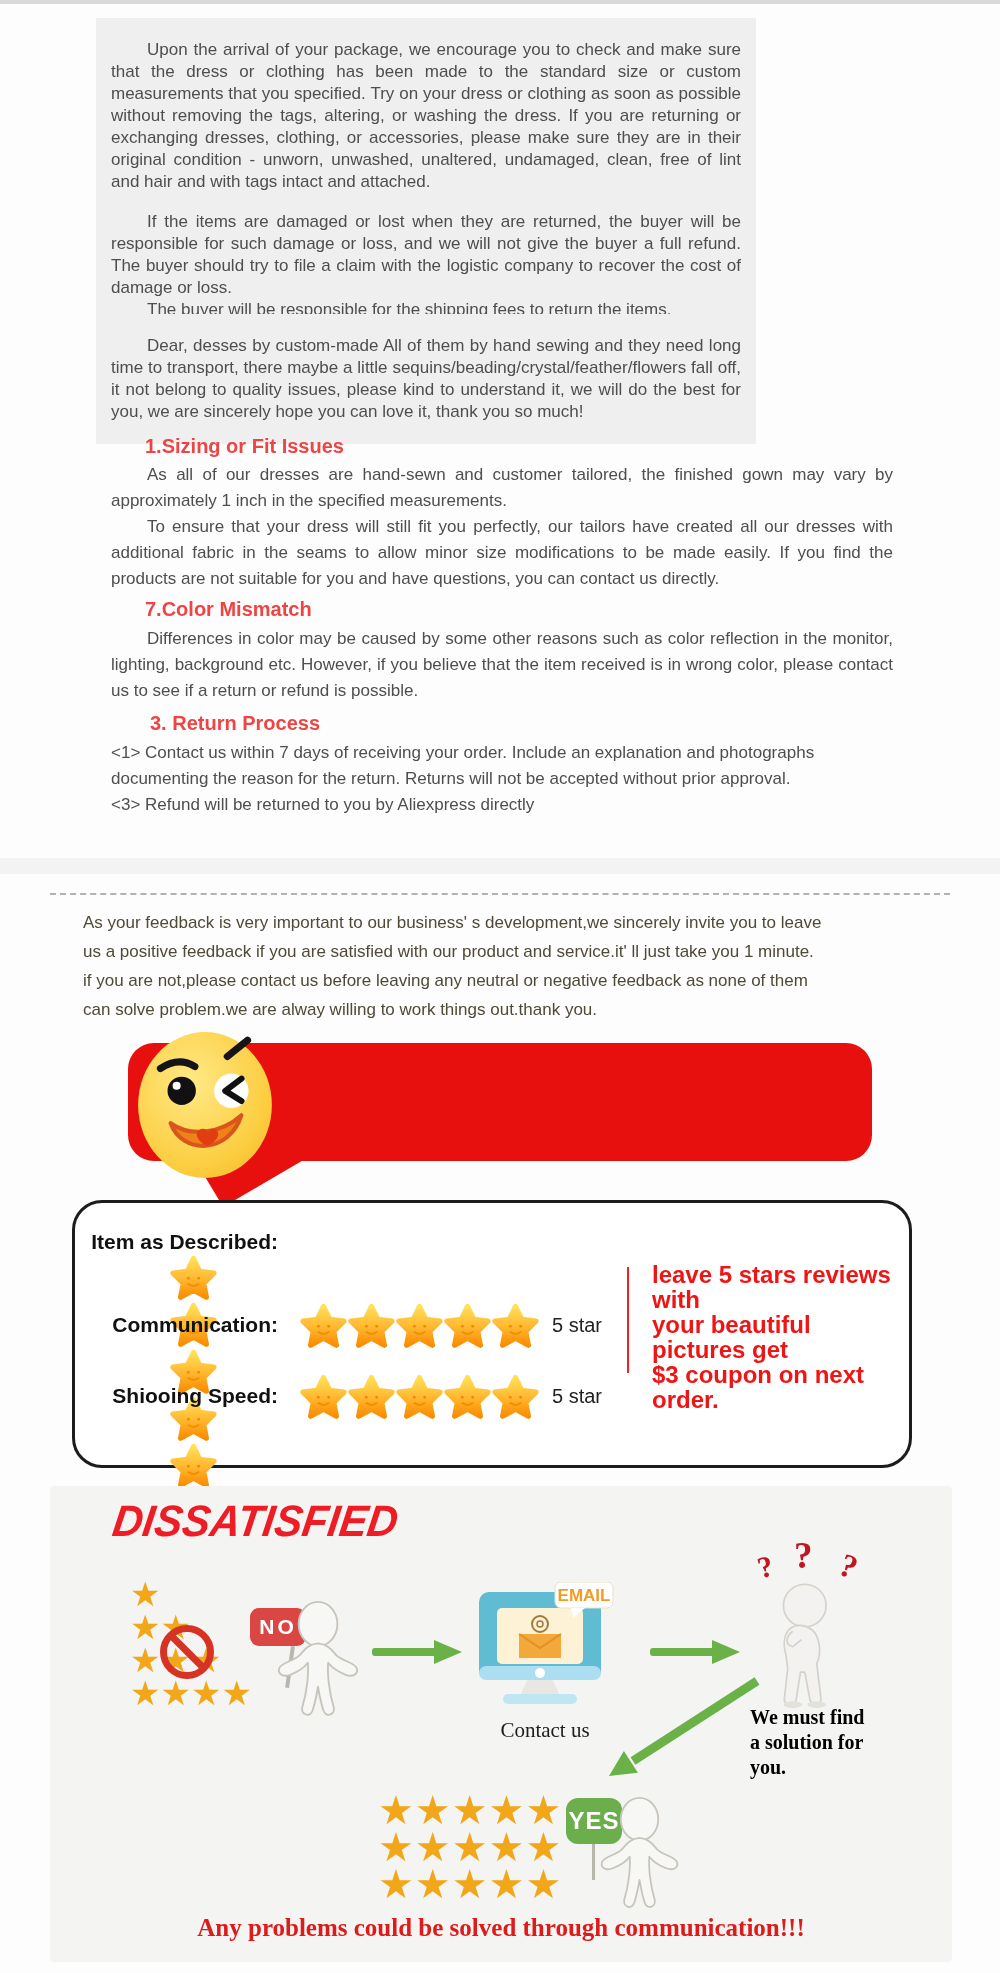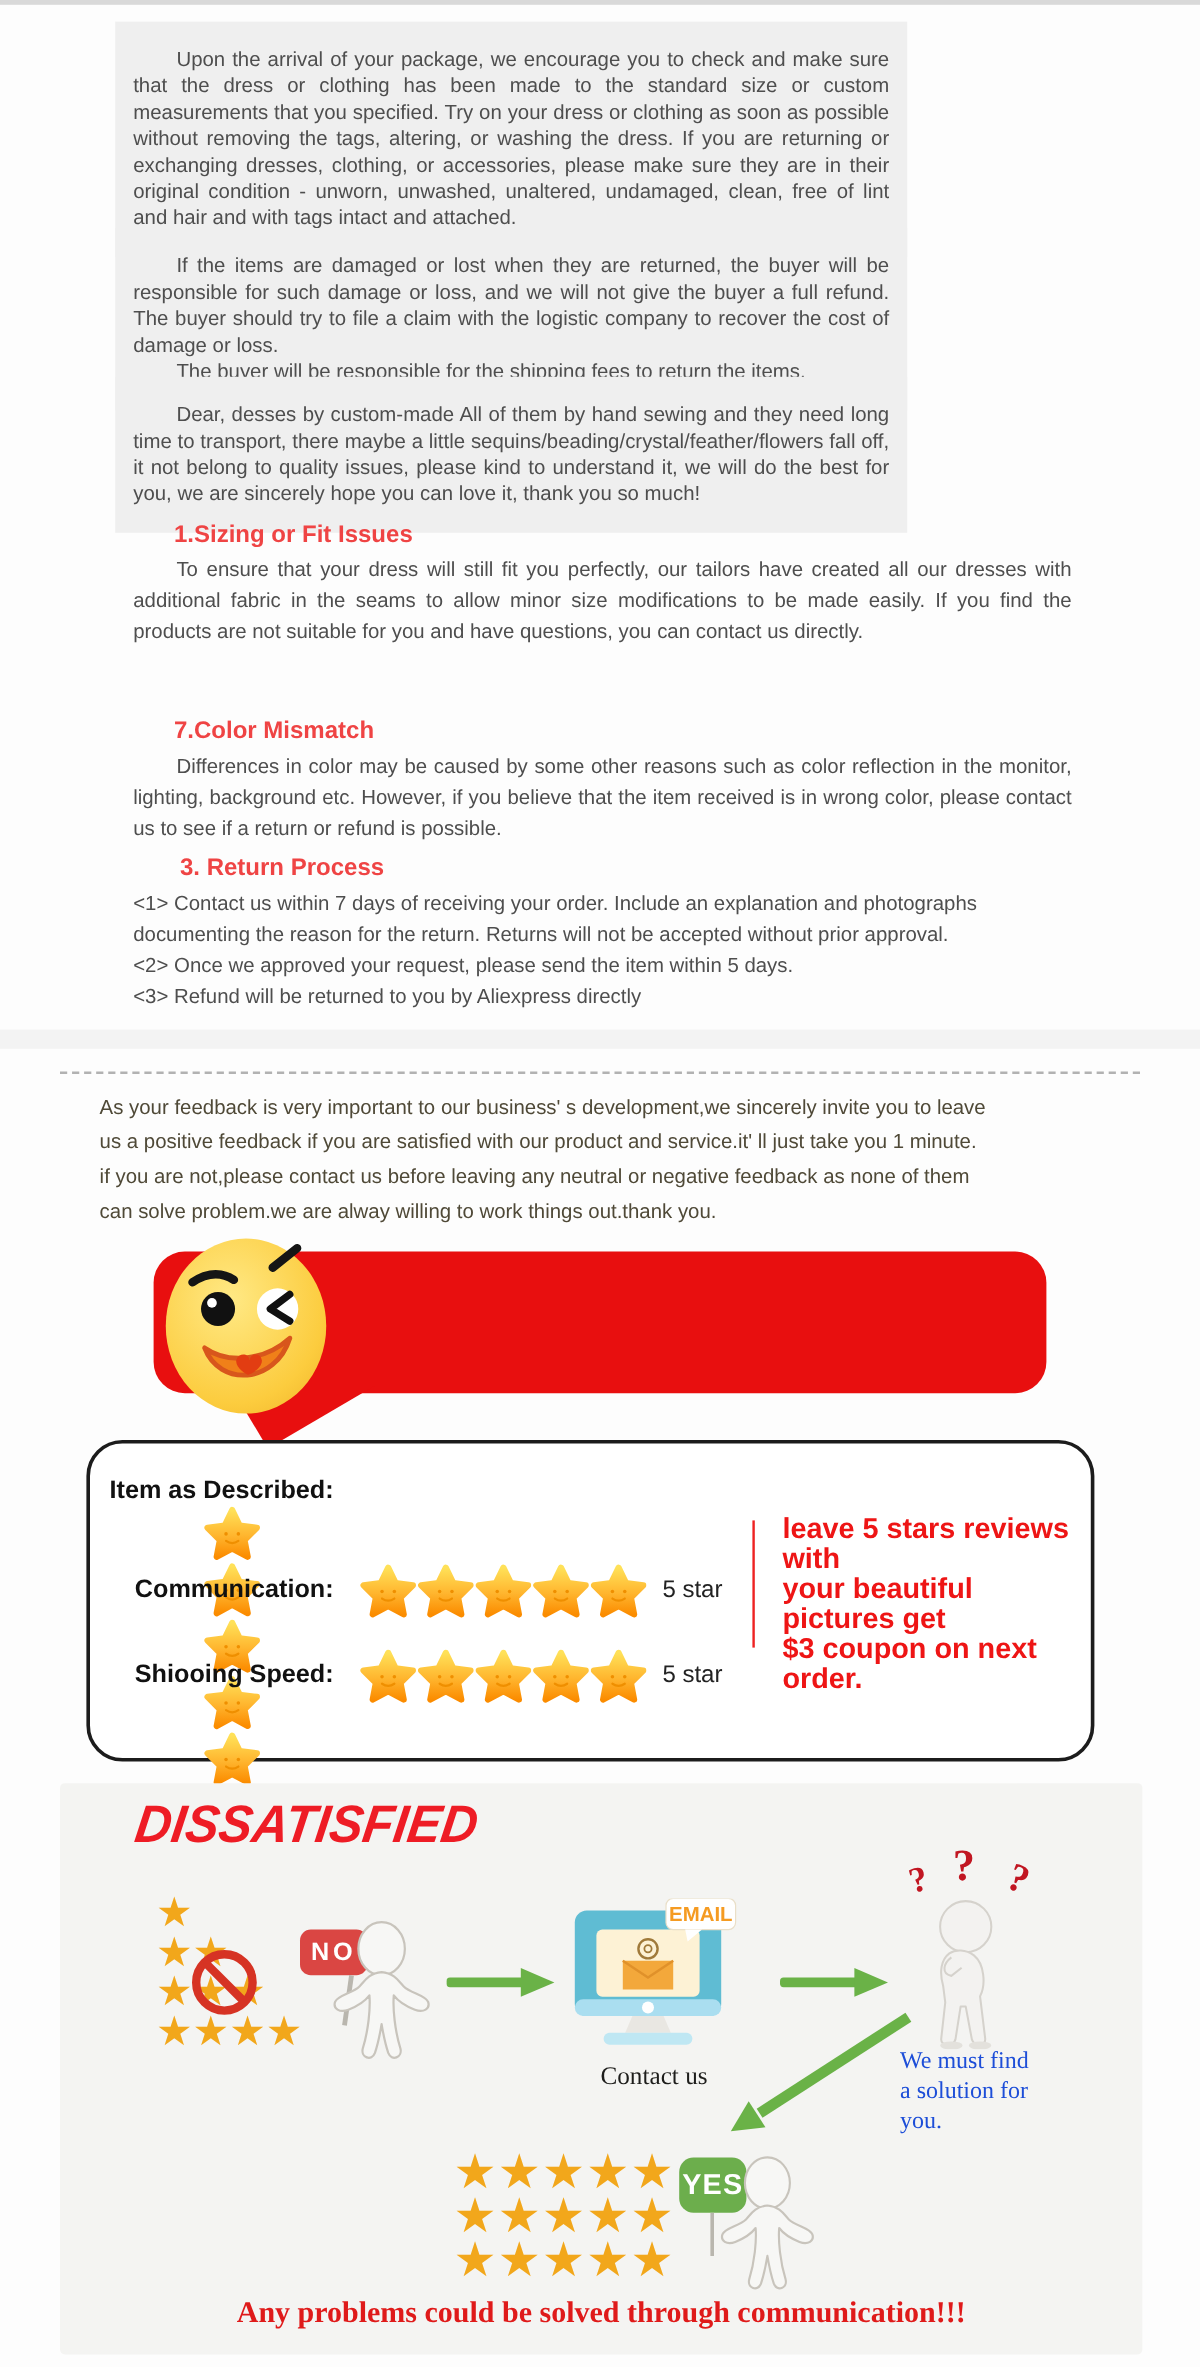--- a/index.html
+++ b/index.html
@@ -55,21 +55,21 @@
   .ban-circle div{position:absolute;left:-2px;top:16px;width:44px;height:7px;background:#d63324;transform:rotate(45deg);}
   .bubble{display:flex;align-items:center;justify-content:center;color:#fff;font-weight:bold;}
   .no-bubble{left:200px;top:122px;width:56px;height:38px;background:#da4643;border-radius:9px;
              font-size:21px;letter-spacing:3px;}
   .stick{background:#b9b6ae;}
   .harrow{width:92px;height:28px;}
   .contact{left:405px;top:232px;width:180px;text-align:center;
            font-family:"Liberation Serif",serif;font-size:21px;color:#1d1d1b;}
   .qmark{font-family:"Liberation Serif",serif;font-weight:bold;color:#c11622;}
   .solution{left:700px;top:219px;font-family:"Liberation Serif",serif;font-size:20px;
-            line-height:25px;color:#1d4ed8;}
+            line-height:25px;color:#000000;font-weight:bold;}
   .grid15 div{font-size:40px;line-height:37px;letter-spacing:1px;}
   .yes-bubble{left:516px;top:312px;width:56px;height:46px;background:#6cae4c;border-radius:12px;
               font-size:24px;letter-spacing:1px;}
   .bottomtext{left:0;top:428px;width:100%;text-align:center;font-family:"Liberation Serif",serif;
               font-weight:bold;font-size:25px;color:#df1a1a;}
 </style>
 </head>
 <body>
 
 <svg width="0" height="0" style="position:absolute" aria-hidden="true">
@@ -113,32 +113,32 @@
   <div class="abs gblock" style="top:190px;">
     <p>If the items are damaged or lost when they are returned, the buyer will be responsible for such damage or loss, and we will not give the buyer a full refund. The buyer should try to file a claim with the logistic company to recover the cost of damage or loss.</p>
     <p>The buyer will be responsible for the shipping fees to return the items.</p>
   </div>
   <div class="abs gblock" style="top:314px;">
     <p>Dear, desses by custom-made All of them by hand sewing and they need long time to transport, there maybe a little sequins/beading/crystal/feather/flowers fall off, it not belong to quality issues, please kind to understand it, we will do the best for you, we are sincerely hope you can love it, thank you so much!</p>
   </div>
 
   <div class="abs rhead" style="top:435px;">1.Sizing or Fit Issues</div>
   <div class="abs plain" style="top:462px;">
+    <p>As all of our dresses are hand-sewn and customer tailored, the finished gown may vary by approximately 1 inch in the specified measurements.</p>
     <p>To ensure that your dress will still fit you perfectly, our tailors have created all our dresses with additional fabric in the seams to allow minor size modifications to be made easily. If you find the products are not suitable for you and have questions, you can contact us directly.</p>
   </div>
 
   <div class="abs rhead" style="top:598px;">7.Color Mismatch</div>
   <div class="abs plain" style="top:626px;">
     <p>Differences in color may be caused by some other reasons such as color reflection in the monitor, lighting, background etc. However, if you believe that the item received is in wrong color, please contact us to see if a return or refund is possible.</p>
   </div>
 
   <div class="abs rhead" style="top:712px;left:150px;">3. Return Process</div>
   <div class="abs plain nojust" style="top:740px;">
     <p>&lt;1&gt; Contact us within 7 days of receiving your order. Include an explanation and photographs documenting the reason for the return. Returns will not be accepted without prior approval.</p>
-    <p>&lt;2&gt; Once we approved your request, please send the item within 5 days.</p>
     <p>&lt;3&gt; Refund will be returned to you by Aliexpress directly</p>
   </div>
 
   <div class="abs midband"></div>
   <div class="abs dashline"></div>
 
   <div class="abs feedback">
     <div>As your feedback is very important to our business' s  development,we sincerely invite you to leave</div>
     <div>us a positive feedback if you are satisfied with our product and service.it' ll just take you 1 minute.</div>
     <div>if you are not,please contact us before leaving any neutral or negative feedback as none of them</div>

